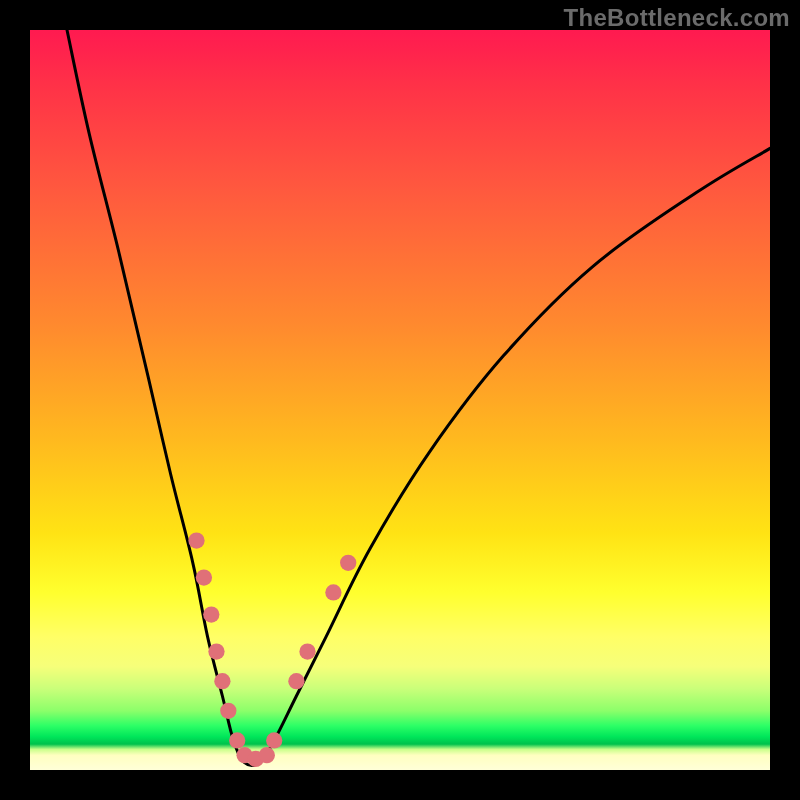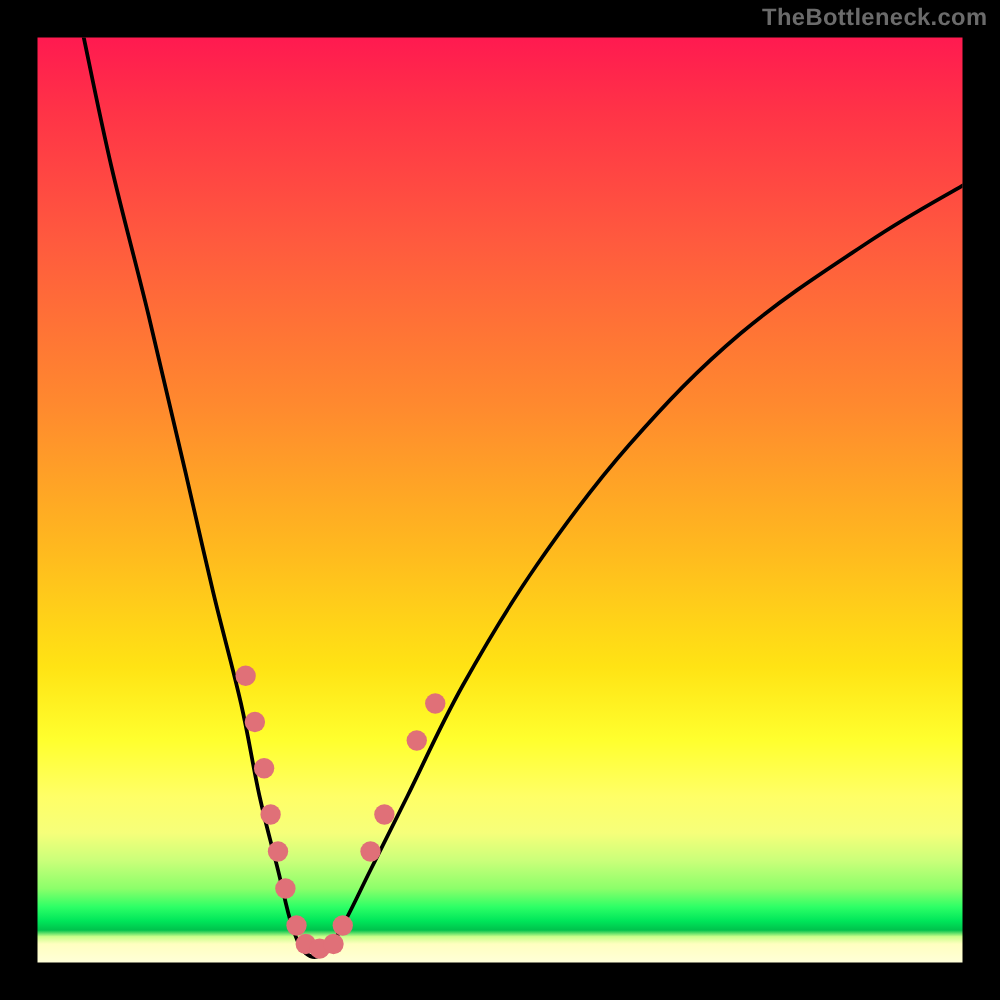--- a/index.html
+++ b/index.html
@@ -51,21 +51,21 @@
     left: 0;
     top: 0;
     width: 740px;
     height: 740px;
   }
   .watermark {
     position: absolute;
     top: 4px;
     right: 10px;
     color: #6b6b6b;
-    font-size: 19px;
+    font-size: 24px;
     font-weight: 600;
     letter-spacing: 0.3px;
     user-select: none;
   }
 </style>
 </head>
 <body>
 
 <div class="stage">
 

